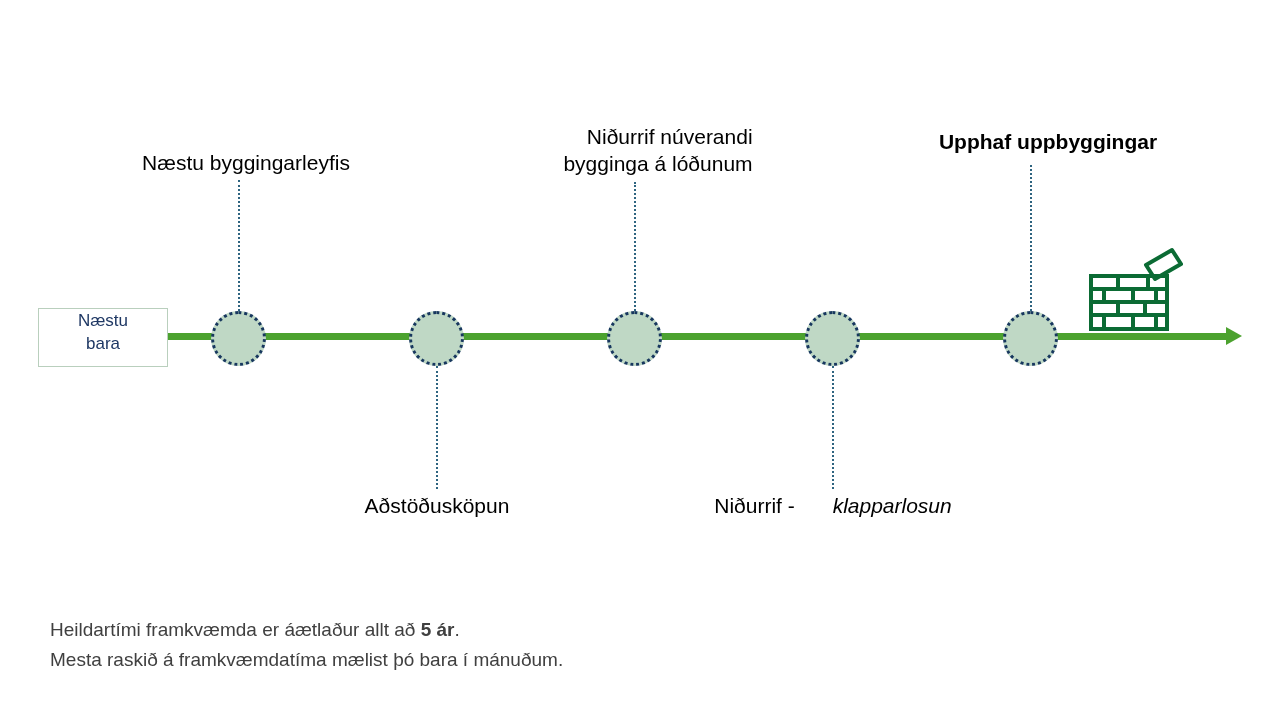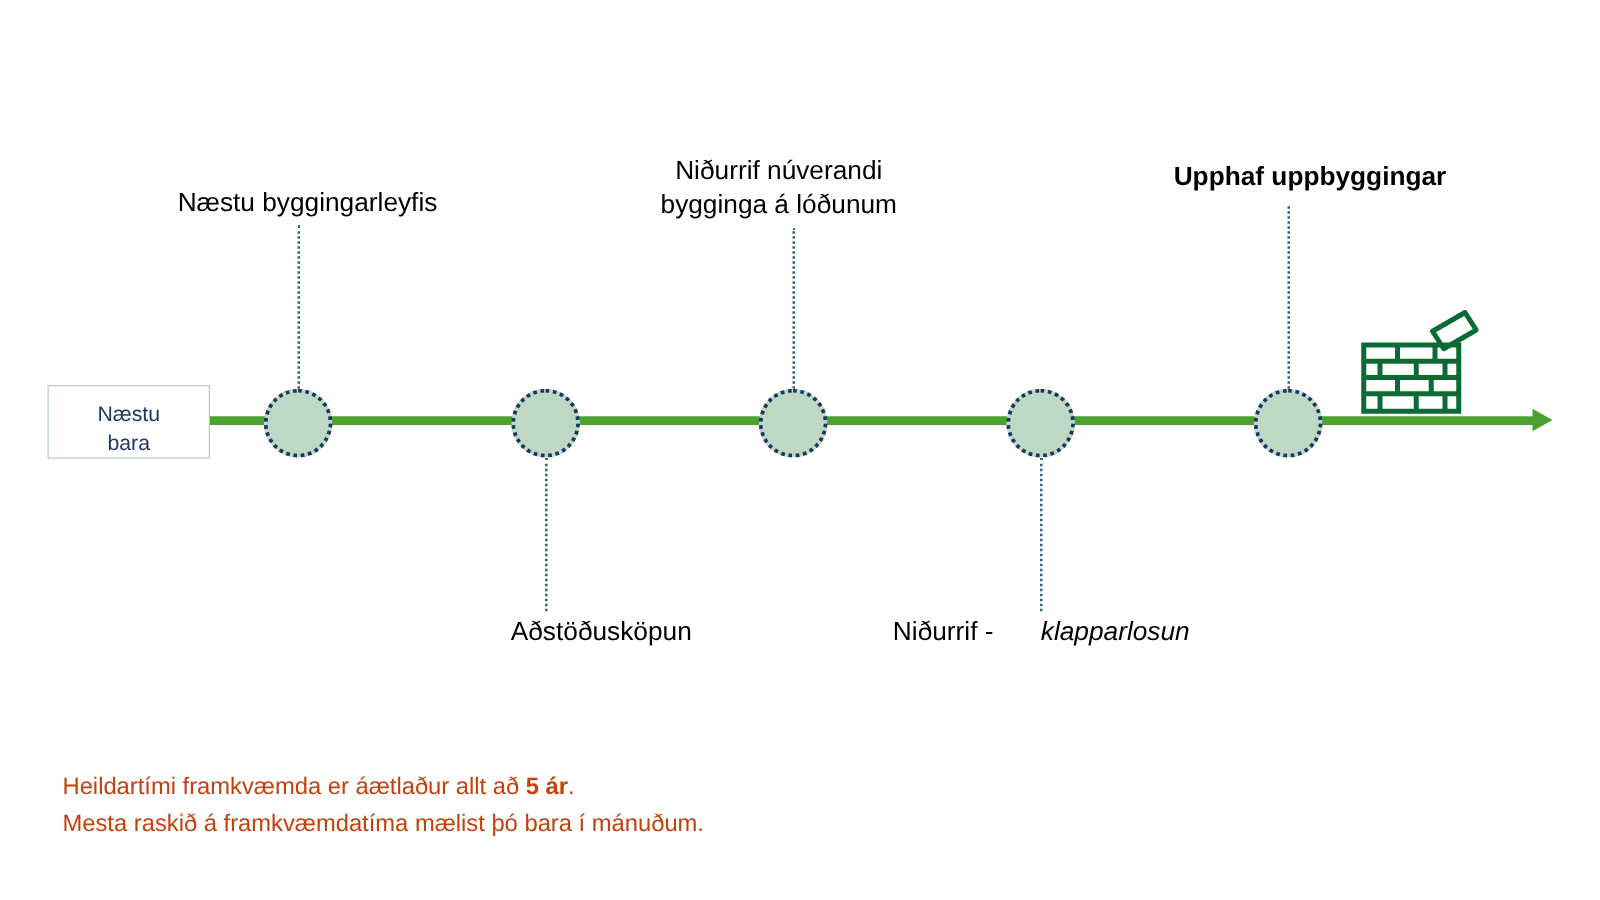--- a/index.html
+++ b/index.html
@@ -50,21 +50,21 @@
     left: 38px;
     top: 308px;
     width: 130px;
     height: 59px;
     box-sizing: border-box;
     border: 1px solid #b9cfbd;
     background: #ffffff;
     display: flex;
     flex-direction: column;
     align-items: center;
-    justify-content: flex-end;
+    justify-content: flex-start;
     color: #1F3864;
     font-size: 17px;
     line-height: 23px;
     z-index: 5;
   }
   .start-box span { display: block; text-align: center; }
 
   
   .node {
     position: absolute;
@@ -111,21 +111,21 @@
     z-index: 3;
   }
 
   
   .caption {
     position: absolute;
     left: 50px;
     top: 615px;
     font-size: 19px;
     line-height: 30px;
-    color: #c2410c;
+    color: #404040;
     white-space: nowrap;
   }
   .caption b { font-weight: bold; }
   .caption .ln { display: block; }
 </style>
 </head>
 <body>
 
 <div id="stage">
 
@@ -138,27 +138,27 @@
   </div>
 
   <div class="connector" style="left:238px; top:180px; height:131px;"></div>
   <div class="node" style="left:238px;"></div>
   <div class="label" style="left:246px; top:149px;">
     <span class="ln">Næstu byggingarleyfis</span>
   </div>
 
   <div class="connector" style="left:436px; top:366px; height:123px;"></div>
   <div class="node" style="left:436px;"></div>
-  <div class="label" style="left:437px; top:492px;margin-left:44px;">
+  <div class="label" style="left:437px; top:492px;">
     <span class="ln">Aðstöðusköpun</span>
   </div>
 
   <div class="connector" style="left:634px; top:182px; height:129px;"></div>
   <div class="node" style="left:634px;"></div>
-  <div class="label" style="left:623px; top:123px;">
+  <div class="label" style="left:658px; top:123px;text-align:right;">
     <span class="ln">Niðurrif núverandi</span>
     <span class="ln">bygginga á lóðunum</span>
   </div>
 
   <div class="connector" style="left:832px; top:366px; height:123px;"></div>
   <div class="node" style="left:832px;"></div>
   <div class="label" style="left:833px; top:492px;">
     <span>Niðurrif - </span><span class="ital">klapparlosun</span>
   </div>
 

